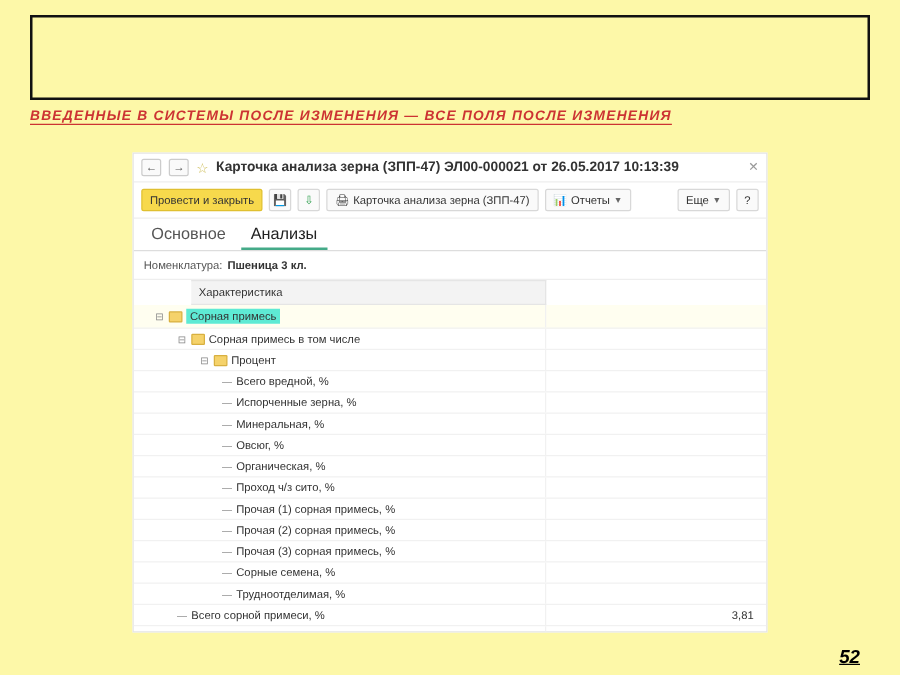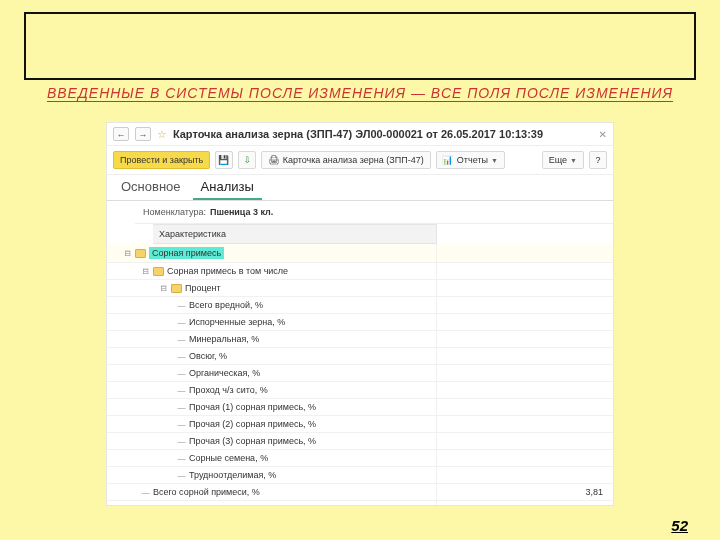--- a/index.html
+++ b/index.html
@@ -8,23 +8,23 @@
     background: #fdf8a8;
     font-family: Arial, sans-serif;
     position: relative;
   }
   .top-bar {
     position: absolute; top: 12px; left: 24px; right: 24px; height: 68px;
     background: #fdf8a8; border: 2px solid #111;
   }
   .subtitle-row {
     position: absolute; top: 86px; left: 24px; right: 24px; height: 40px;
-    color: #cc3333; font-size: 14px; text-align: center;
+    color: #cc3333; font-size: 11px; text-align: left;
     text-decoration: underline; text-underline-offset: 3px;
-    letter-spacing: 1px; font-style: italic; font-weight: 400;
+    letter-spacing: 1px; font-style: italic; font-weight: 700;
     line-height: 14px;
   }
   .page-num {
     position: absolute; bottom: 6px; right: 32px;
     font-style: italic; font-weight: bold; font-size: 15px;
     text-decoration: underline;
   }
 
   
   .window {
@@ -61,21 +61,20 @@
 
   .tabs { display: flex; padding: 0 6px; gap: 4px; border-bottom: 1px solid #ddd; }
   .tab {
     padding: 4px 8px; font-size: 13px; color: #555; border-bottom: 2px solid transparent;
   }
   .tab.active { border-bottom-color: #4a8; color: #222; }
 
   .nom-row {
     padding: 6px 8px; display: flex; align-items: flex-end; gap: 4px;
     border-bottom: 1px solid #eee;
-    margin-left: 28px;
   }
   .nom-row .lab { color: #555; }
   .nom-row .val { font-weight: 600; }
   .formula-btn { margin-left: auto; }
 
   .grid { display: grid; grid-template-columns: 330px 1fr; }
   .grid-header {
     background: #f3f3f3; border-top: 1px solid #e5e5e5; border-bottom: 1px solid #e5e5e5;
     padding: 4px 6px; font-size: 9px; color: #333; margin-left: 46px;
   }

